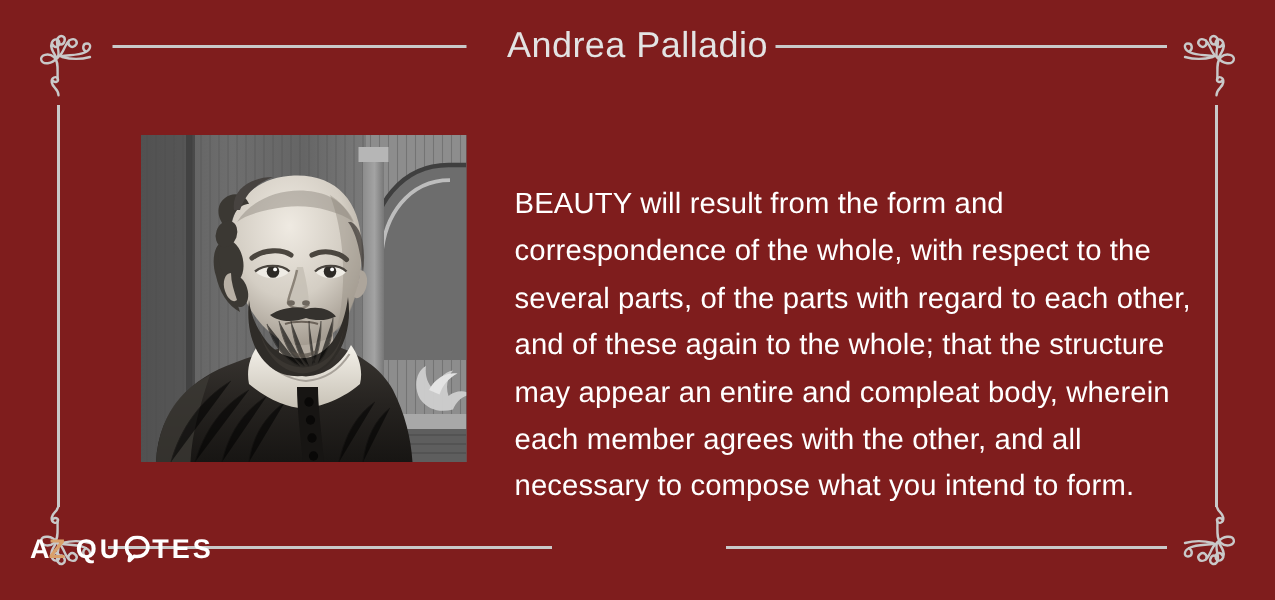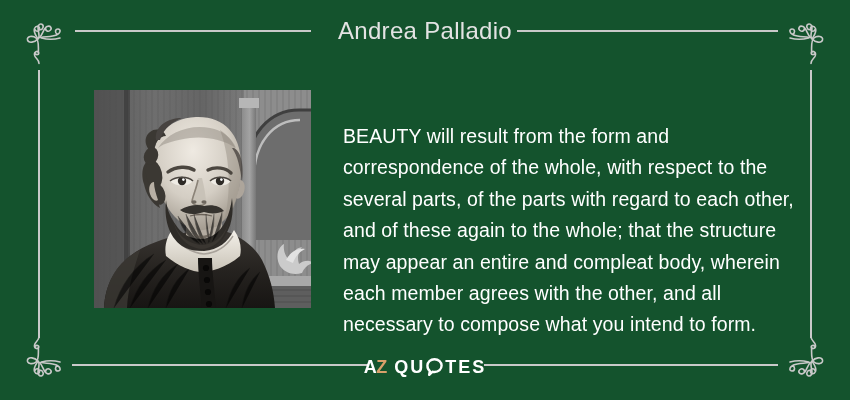--- a/index.html
+++ b/index.html
@@ -5,21 +5,21 @@
   html,body{margin:0;padding:0;}
   body{
     width:850px;height:400px;
     background:#0a0a0a;
     font-family:"Liberation Sans", sans-serif;
     overflow:hidden;
   }
   .card{
     position:relative;
     width:850px;height:400px;
-    background:#14532d;
+    background:#7f1d1d;
     box-sizing:border-box;
   }
 
   
   .frame-line{position:absolute;background:#c9c9c9;}
   .frame-line.h{height:2px;}
   .frame-line.v{width:2px;}
 
   .line-top-left{left:75px;top:30px;width:236px;}
   .line-top-right{left:517px;top:30px;width:261px;}
@@ -66,23 +66,23 @@
     font-size:19.5px;
     line-height:31.4px;
     letter-spacing:.1px;
     margin-top:47px;
   }
 
   
   .logo{
     position:absolute;
     left:0;right:0;top:355px;
-    text-align:center;
     height:22px;
     line-height:22px;
+    padding-left:20px;
   }
   .logo-inner{display:inline-block;white-space:nowrap;}
   .logo-a{
     font-size:18px;font-weight:bold;color:#ffffff;
     letter-spacing:-0.5px;vertical-align:middle;
   }
   .logo-z{
     font-size:18px;font-weight:bold;color:#d9a06a;
     letter-spacing:0px;vertical-align:middle;
   }

